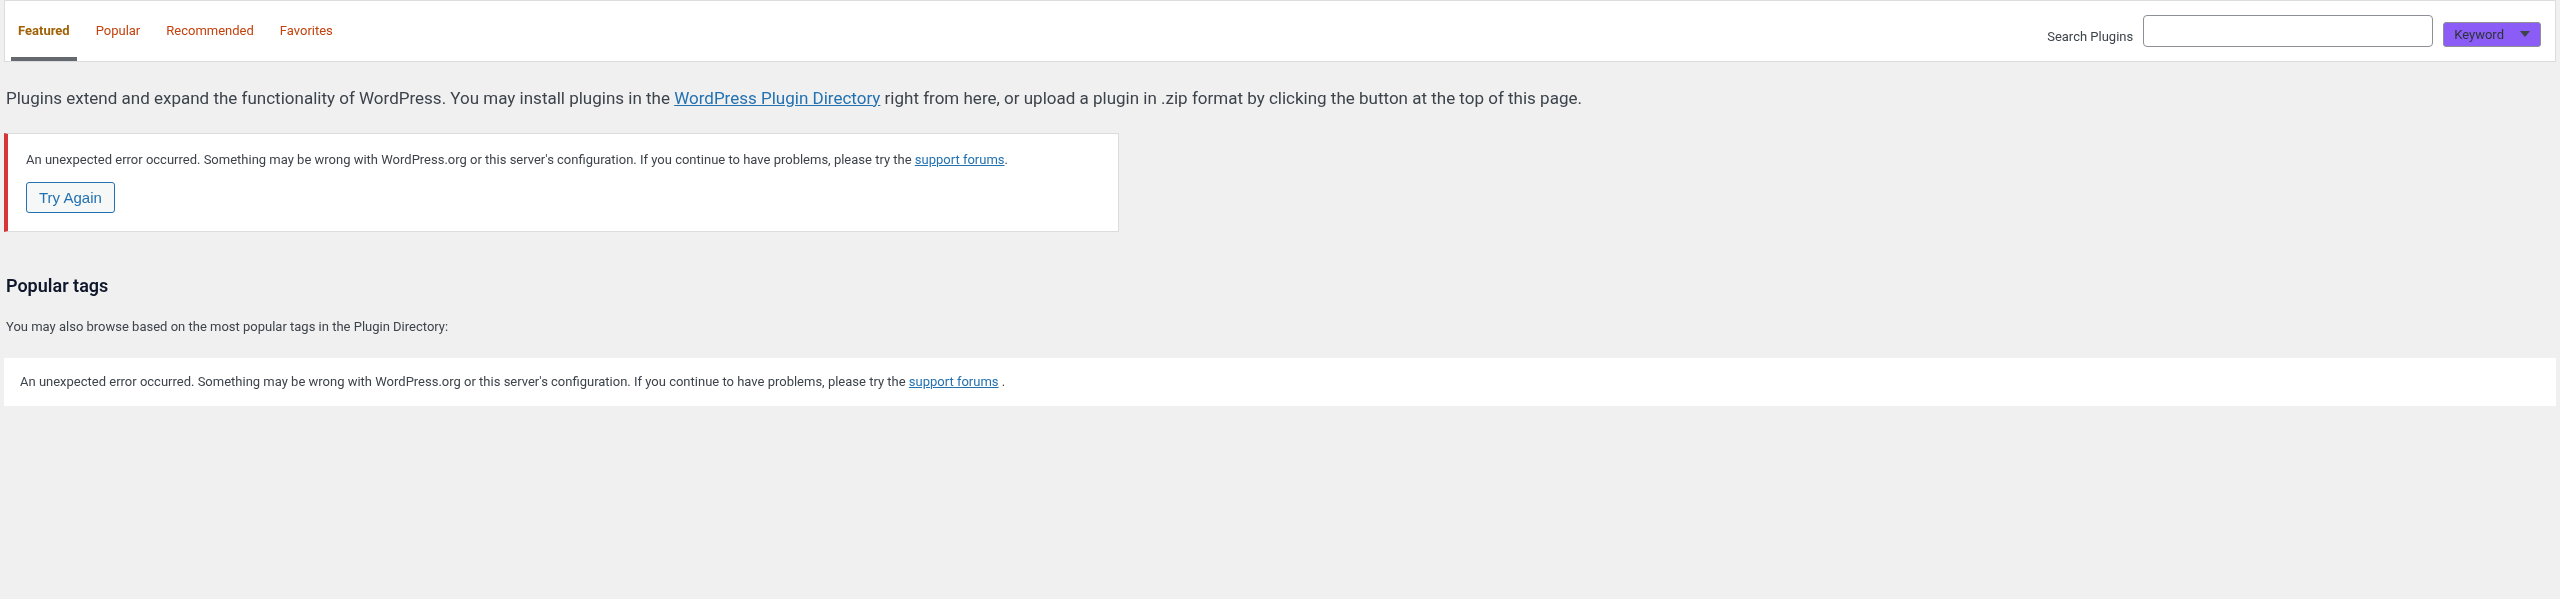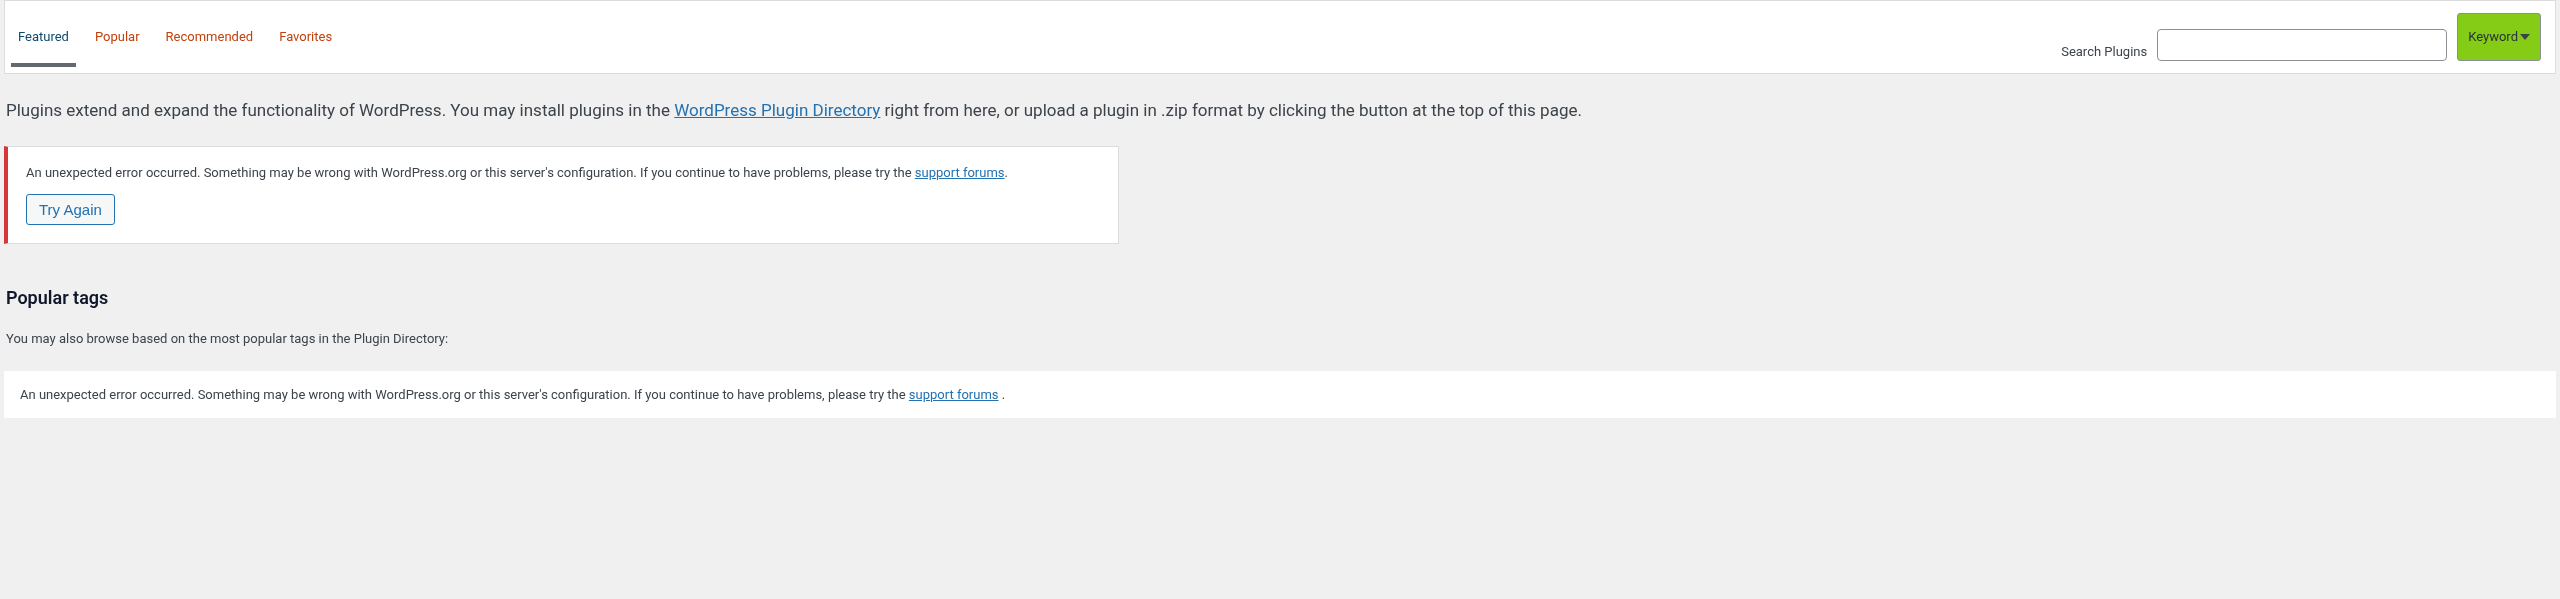--- a/index.html
+++ b/index.html
@@ -26,22 +26,22 @@
     }
     .tab {
       padding: 20px 13px;
       font-size: 13px;
       color: #c2410c;
       cursor: pointer;
       position: relative;
       font-weight: 400;
     }
     .tab.active {
-      color: #0c4a6e;
-      font-weight: 400;
+      color: #a16207;
+      font-weight: 700;
       box-shadow: none;
     }
     .tab.active::after {
       content: "";
       position: absolute;
       left: 6px;
       right: 6px;
       bottom: 0;
       height: 4px;
       background: #646970;
@@ -59,29 +59,29 @@
     .search-input {
       width: 290px;
       height: 32px;
       border: 1px solid #8c8f94;
       border-radius: 4px;
       padding: 0 8px;
       font-size: 14px;
       background: #fff;
     }
     .keyword-select {
-      height: 48px;
+      height: 25px;
       border: 1px solid #8c8f94;
       border-radius: 3px;
-      background: #84cc16;
+      background: #8b5cf6;
       padding: 0 10px;
       font-size: 13px;
       display: inline-flex;
       align-items: center;
-      gap: 2px;
+      gap: 16px;
       cursor: pointer;
       color: #2c3338;
     }
     .chev {
       width: 0; height: 0;
       border-left: 5px solid transparent;
       border-right: 5px solid transparent;
       border-top: 6px solid #3c434a;
       display: inline-block;
     }

